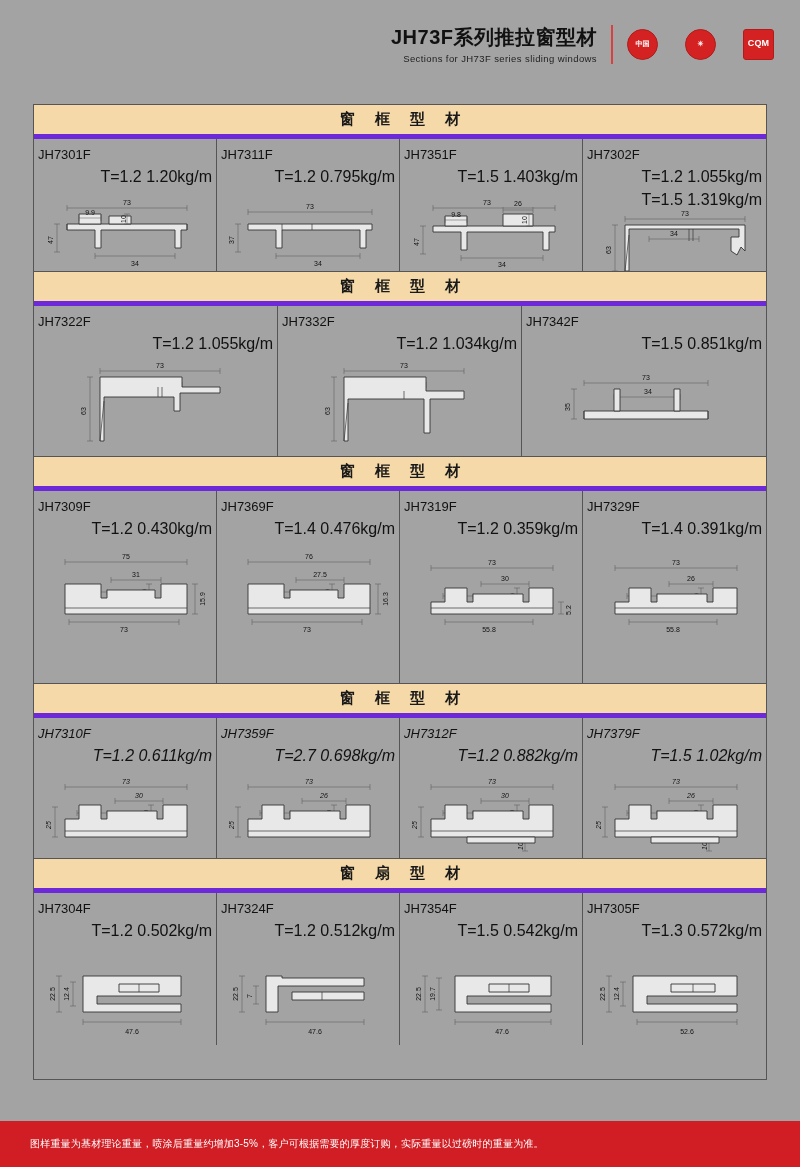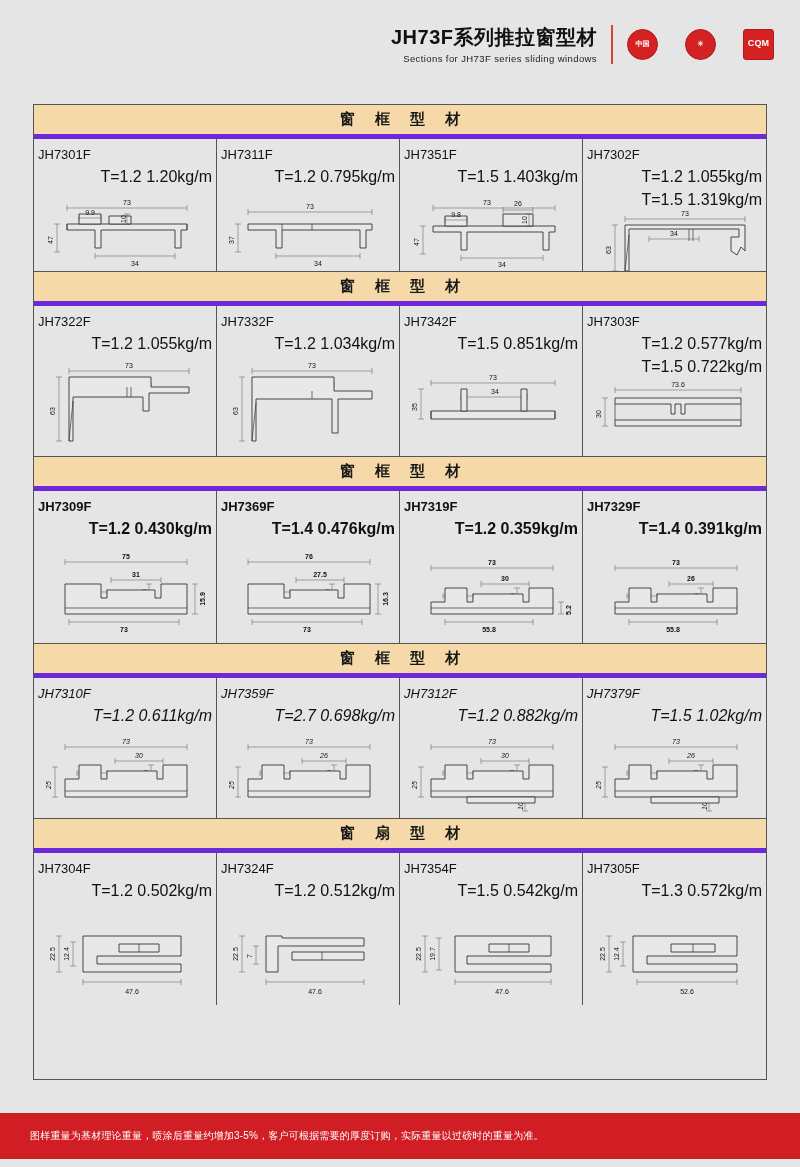--- a/index.html
+++ b/index.html
@@ -5,21 +5,21 @@
   * { box-sizing: border-box; }
   html, body {
     margin: 0; padding: 0;
     width: 800px; height: 1167px;
     background: #ffffff;
     font-family: "Liberation Sans", sans-serif;
   }
   #page {
     position: relative;
     width: 800px; height: 1167px;
-    background: #e5e5e5;
+    background: #a3a3a3;
     overflow: hidden;
   }
 
   
   .header {
     position: absolute;
     top: 0; left: 0; right: 0;
     height: 88px;
     display: flex;
     align-items: center;
@@ -109,28 +109,28 @@
   }
   .fig {
     position: relative;
     width: 100%;
   }
   .fig svg { display: block; margin: 0 auto; }
 
   
   .r-h1 .cell { height: 132px; }
   .r-h2 .cell { height: 150px; }
-  .r-h3 .cell { height: 152px; font-weight: bold; }
+  .r-h3 .cell { height: 192px; }
   .r-h4 .cell { height: 140px; font-style: italic; }
   .r-h5 .cell { height: 152px; }
 
   
   .footer {
     position: absolute;
-    left: 0; right: 0; bottom: 8px;
+    left: 0; right: 0; bottom: 0;
     height: 46px;
     background: #d01e24;
     display: flex;
     align-items: center;
   }
   .footer-note {
     flex: 1;
     color: #fff;
     font-size: 10px;
     padding-left: 30px;
@@ -347,38 +347,20 @@
             <text class="dtxt" x="90" y="39" text-anchor="middle">34</text>
             <text class="dtxt" x="12" y="52" text-anchor="middle" transform="rotate(-90 12 52)">35</text>
             <path class="prof" d="M26,56 L150,56 L150,64 L26,64 Z"></path>
             <path class="prof" d="M56,34 L62,34 L62,56 L56,56 Z"></path>
             <path class="prof" d="M116,34 L122,34 L122,56 L116,56 Z"></path>
             <path class="ln" d="M26,56 L26,64 M150,56 L150,64"></path>
           </svg>
         </div>
       </div>
 
-      <div class="cell">
-        <div class="code">JH7303F</div>
-        <div class="spec">T=1.2   0.577kg/m
-T=1.5   0.722kg/m</div>
-        <div class="fig">
-          <svg width="172" height="60" viewBox="0 0 172 60">
-            <g class="dim">
-              <path d="M26,12 L152,12 M26,9 L26,15 M152,9 L152,15"></path>
-              <path d="M16,20 L16,48 M13,20 L19,20 M13,48 L19,48"></path>
-            </g>
-            <text class="dtxt" x="89" y="9" text-anchor="middle">73.6</text>
-            <text class="dtxt" x="12" y="36" text-anchor="middle" transform="rotate(-90 12 36)">30</text>
-            <path class="prof" d="M26,20 L152,20 L152,26 L96,26 L96,36 L92,36 L92,26 L86,26 L86,36 L82,36 L82,26 L26,26 Z"></path>
-            <path class="prof" d="M26,42 L152,42 L152,48 L26,48 Z"></path>
-            <path class="ln" d="M26,26 L26,42 M152,26 L152,42"></path>
-          </svg>
-        </div>
-      </div>
     </div>
 
     <div class="band">窗 框 型 材</div>
     <div class="row r-h3">
 
       <div class="cell">
         <div class="code">JH7309F</div>
         <div class="spec">T=1.2   0.430kg/m</div>
         <div class="fig">
           <svg width="172" height="96" viewBox="0 0 172 96">

